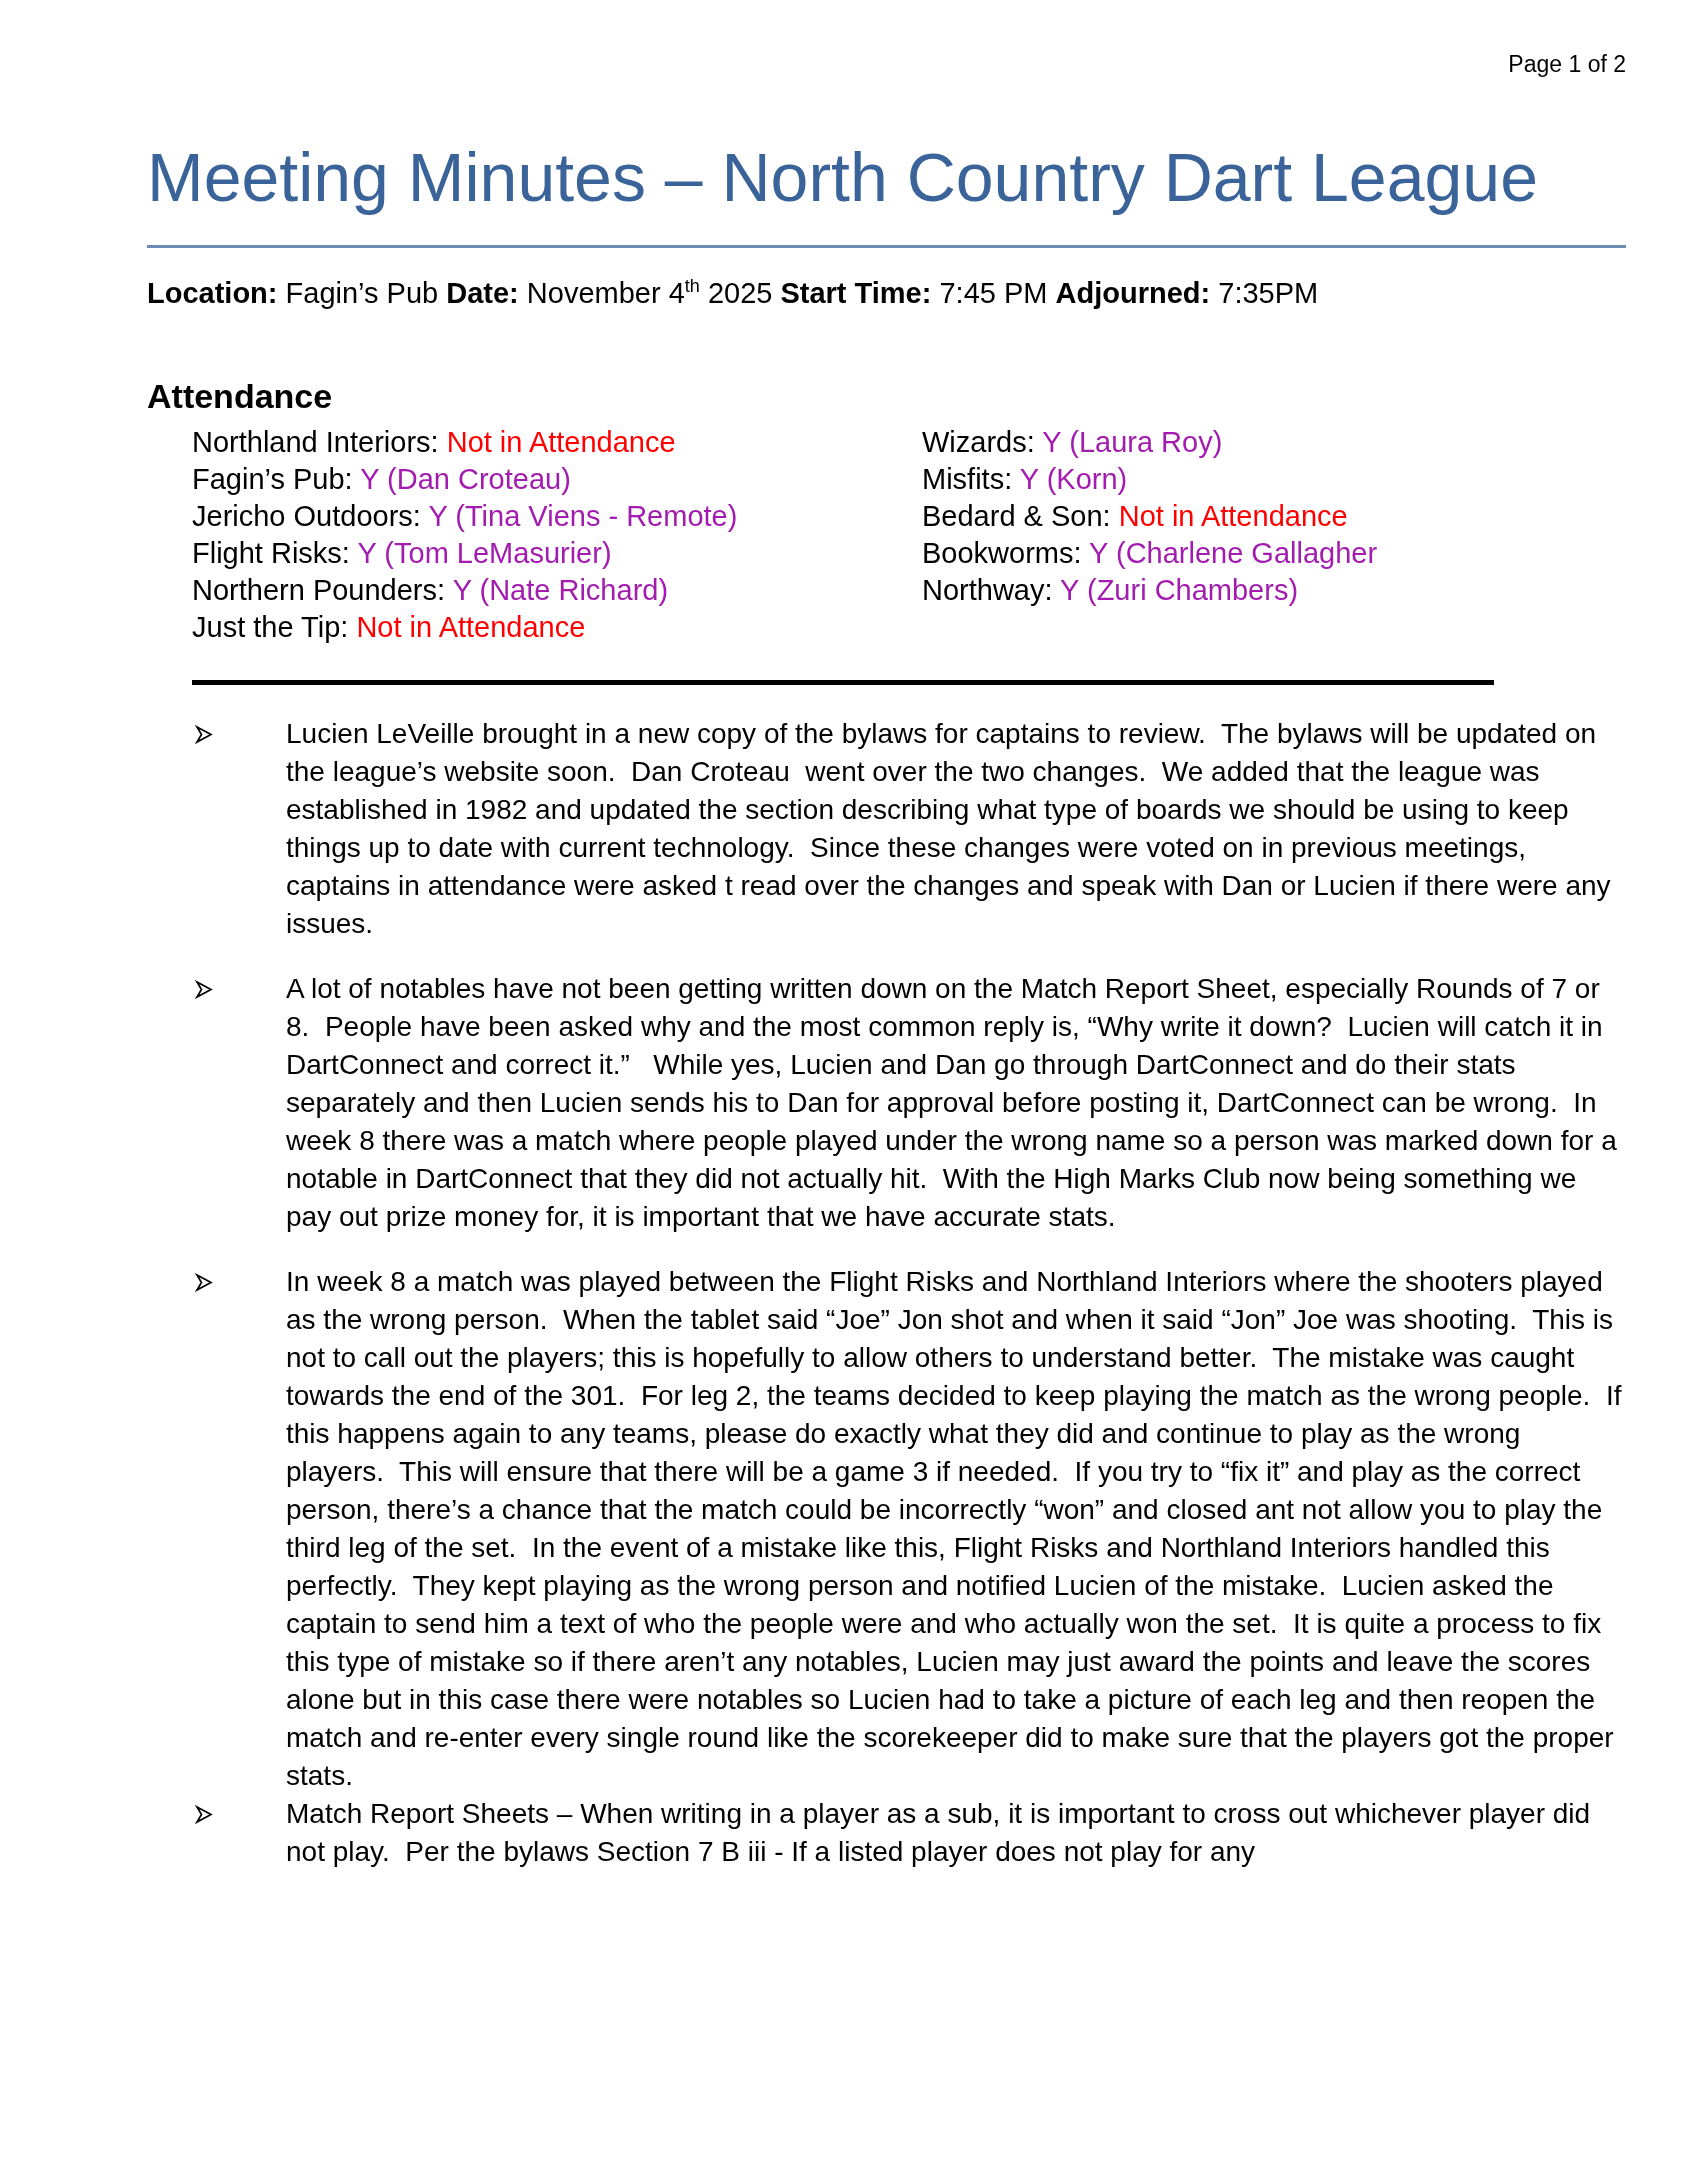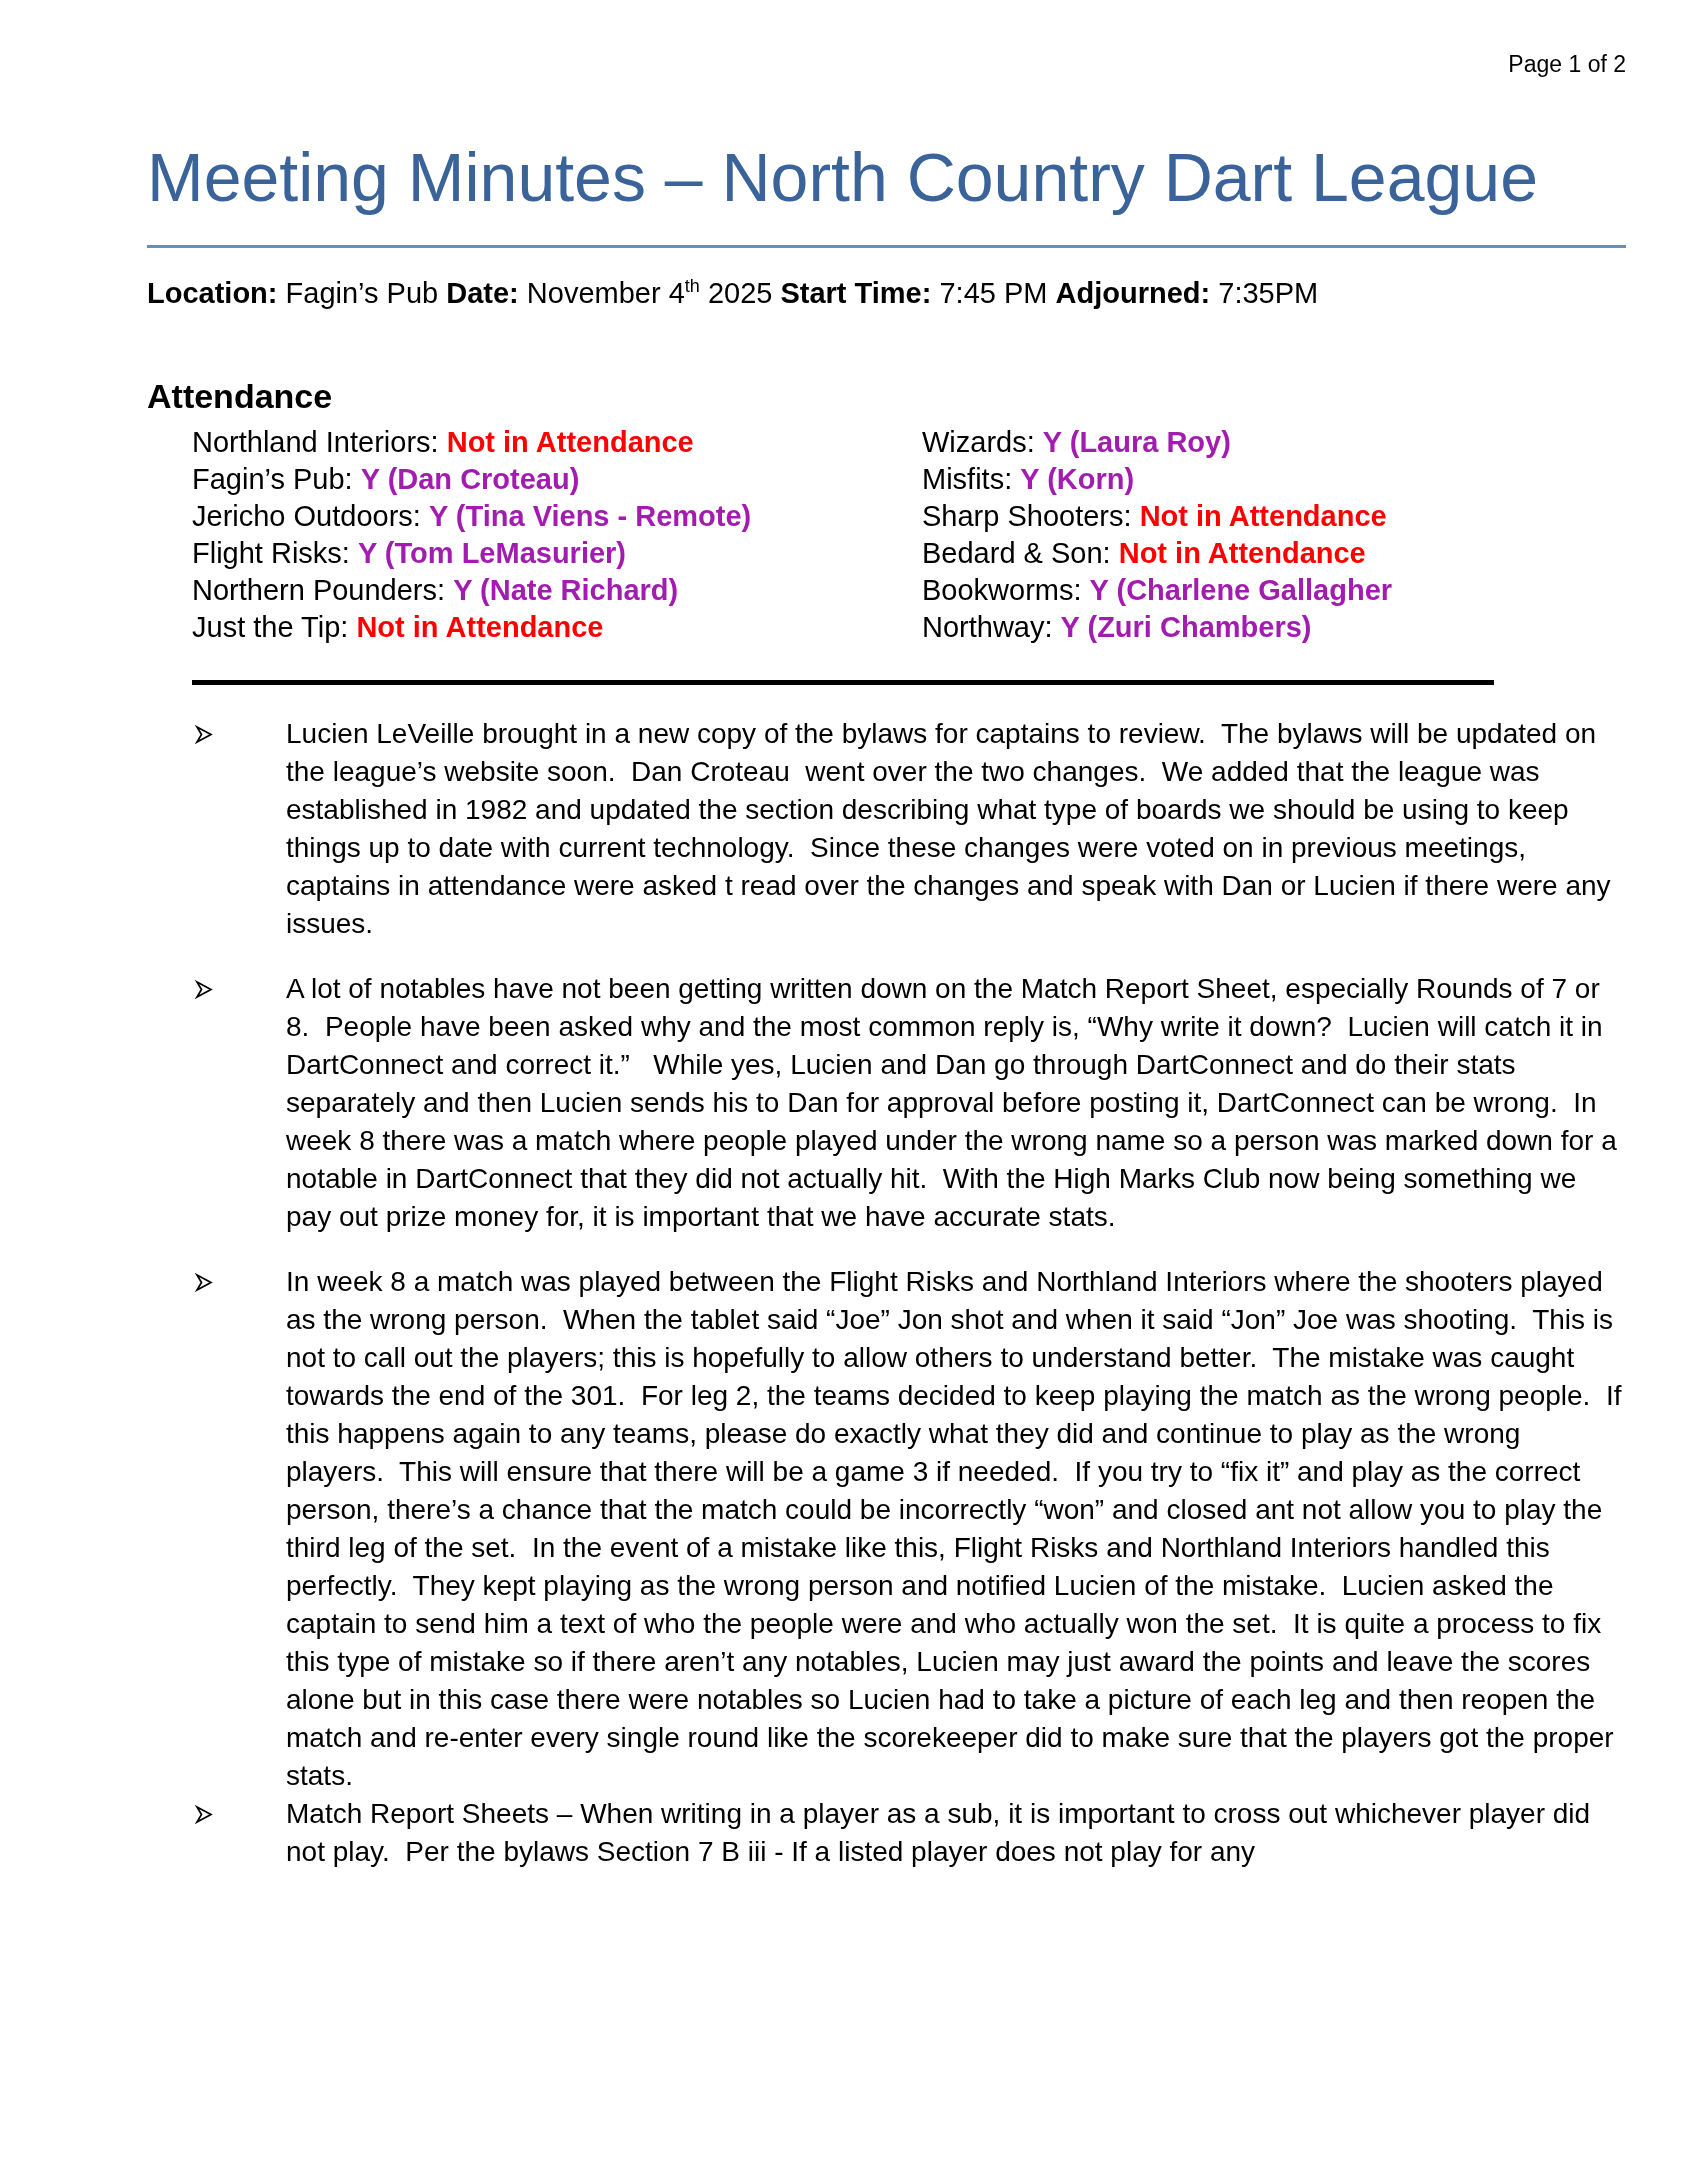--- a/index.html
+++ b/index.html
@@ -51,21 +51,21 @@
   .att-grid {
     margin: 8px 0 0 45px;
     display: grid;
     grid-template-columns: 730px 1fr;
   }
   .att-row {
     font-size: 29px;
     line-height: 37px;
     white-space: nowrap;
   }
-  .att-row .status { font-weight: bold; }
+  .att-row .status { font-weight: normal; }
   .status.green { color: #a21caf; }
   .status.red   { color: #FF0000; }
   .section-divider {
     margin: 34px 0 0 45px;
     width: 1302px;
     border: none;
     border-top: 5px solid #000000;
     height: 0;
   }
   .bullets { margin-top: 30px; }
@@ -109,21 +109,20 @@
       <div class="att-row"><span class="team">Northland Interiors:</span> <span class="status red">Not in Attendance</span></div>
       <div class="att-row"><span class="team">Fagin’s Pub:</span> <span class="status green">Y (Dan Croteau)</span></div>
       <div class="att-row"><span class="team">Jericho Outdoors:</span> <span class="status green">Y (Tina Viens - Remote)</span></div>
       <div class="att-row"><span class="team">Flight Risks:</span> <span class="status green">Y (Tom LeMasurier)</span></div>
       <div class="att-row"><span class="team">Northern Pounders:</span> <span class="status green">Y (Nate Richard)</span></div>
       <div class="att-row"><span class="team">Just the Tip:</span> <span class="status red">Not in Attendance</span></div>
     </div>
     <div class="att-col">
       <div class="att-row"><span class="team">Wizards:</span> <span class="status green">Y (Laura Roy)</span></div>
       <div class="att-row"><span class="team">Misfits:</span> <span class="status green">Y (Korn)</span></div>
-      <div class="att-row"><span class="team">Sharp Shooters:</span> <span class="status red">Not in Attendance</span></div>
       <div class="att-row"><span class="team">Bedard &amp; Son:</span> <span class="status red">Not in Attendance</span></div>
       <div class="att-row"><span class="team">Bookworms:</span> <span class="status green">Y (Charlene Gallagher</span></div>
       <div class="att-row"><span class="team">Northway:</span> <span class="status green">Y (Zuri Chambers)</span></div>
     </div>
   </div>
 
   <hr class="section-divider">
 
   <div class="bullets">
 

